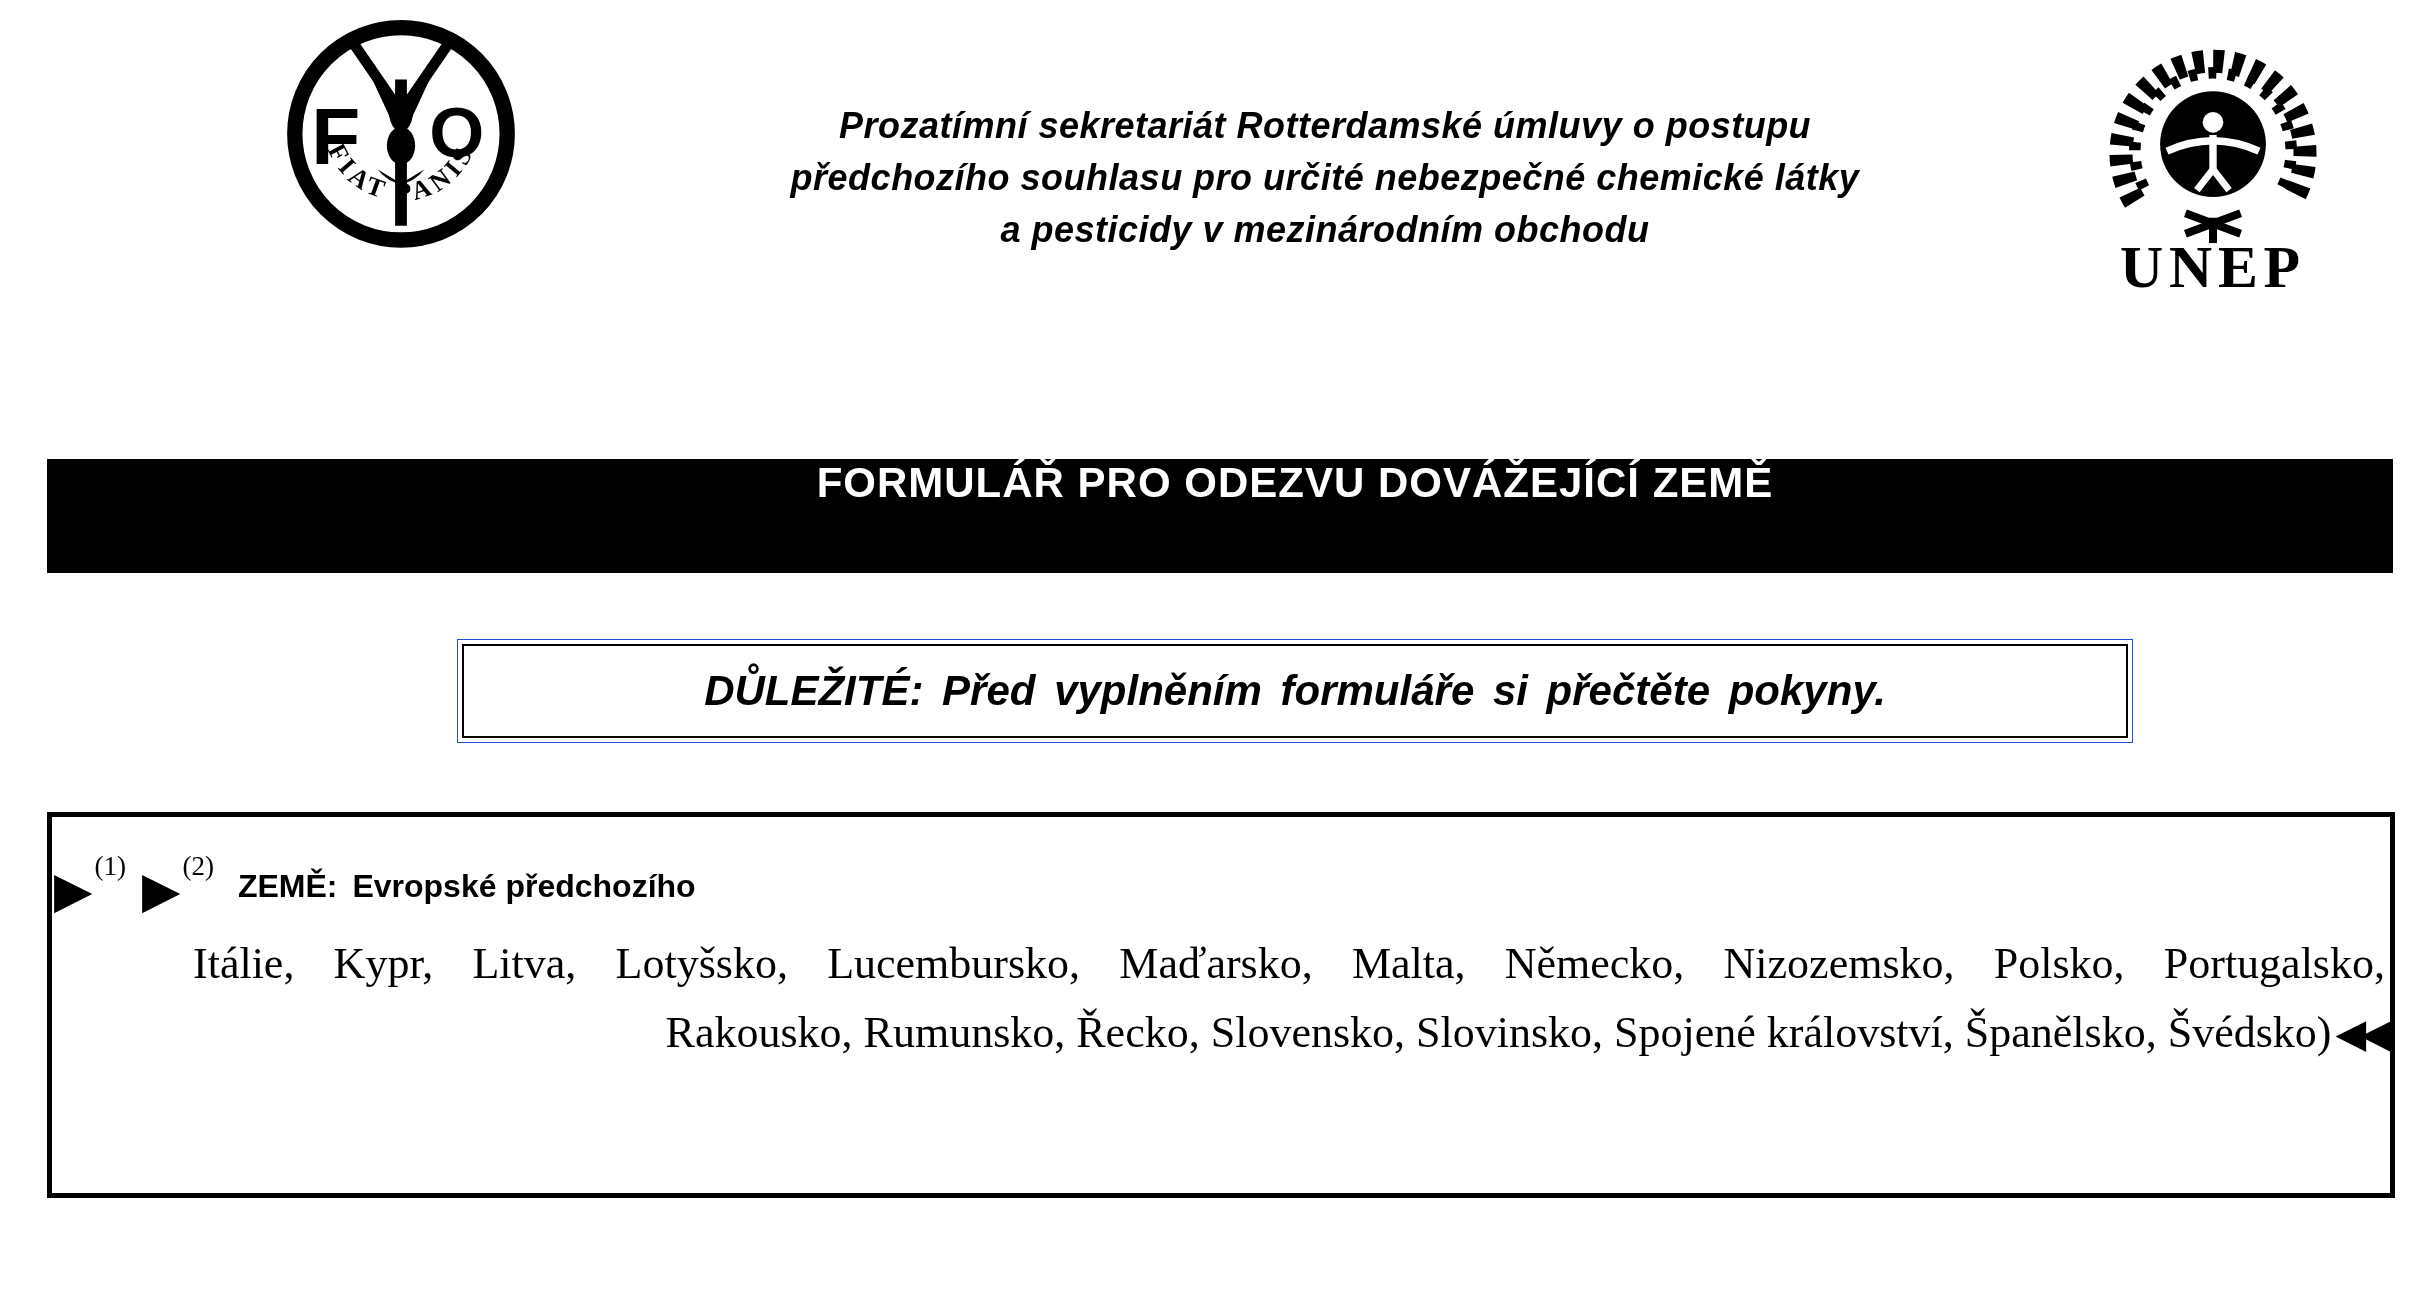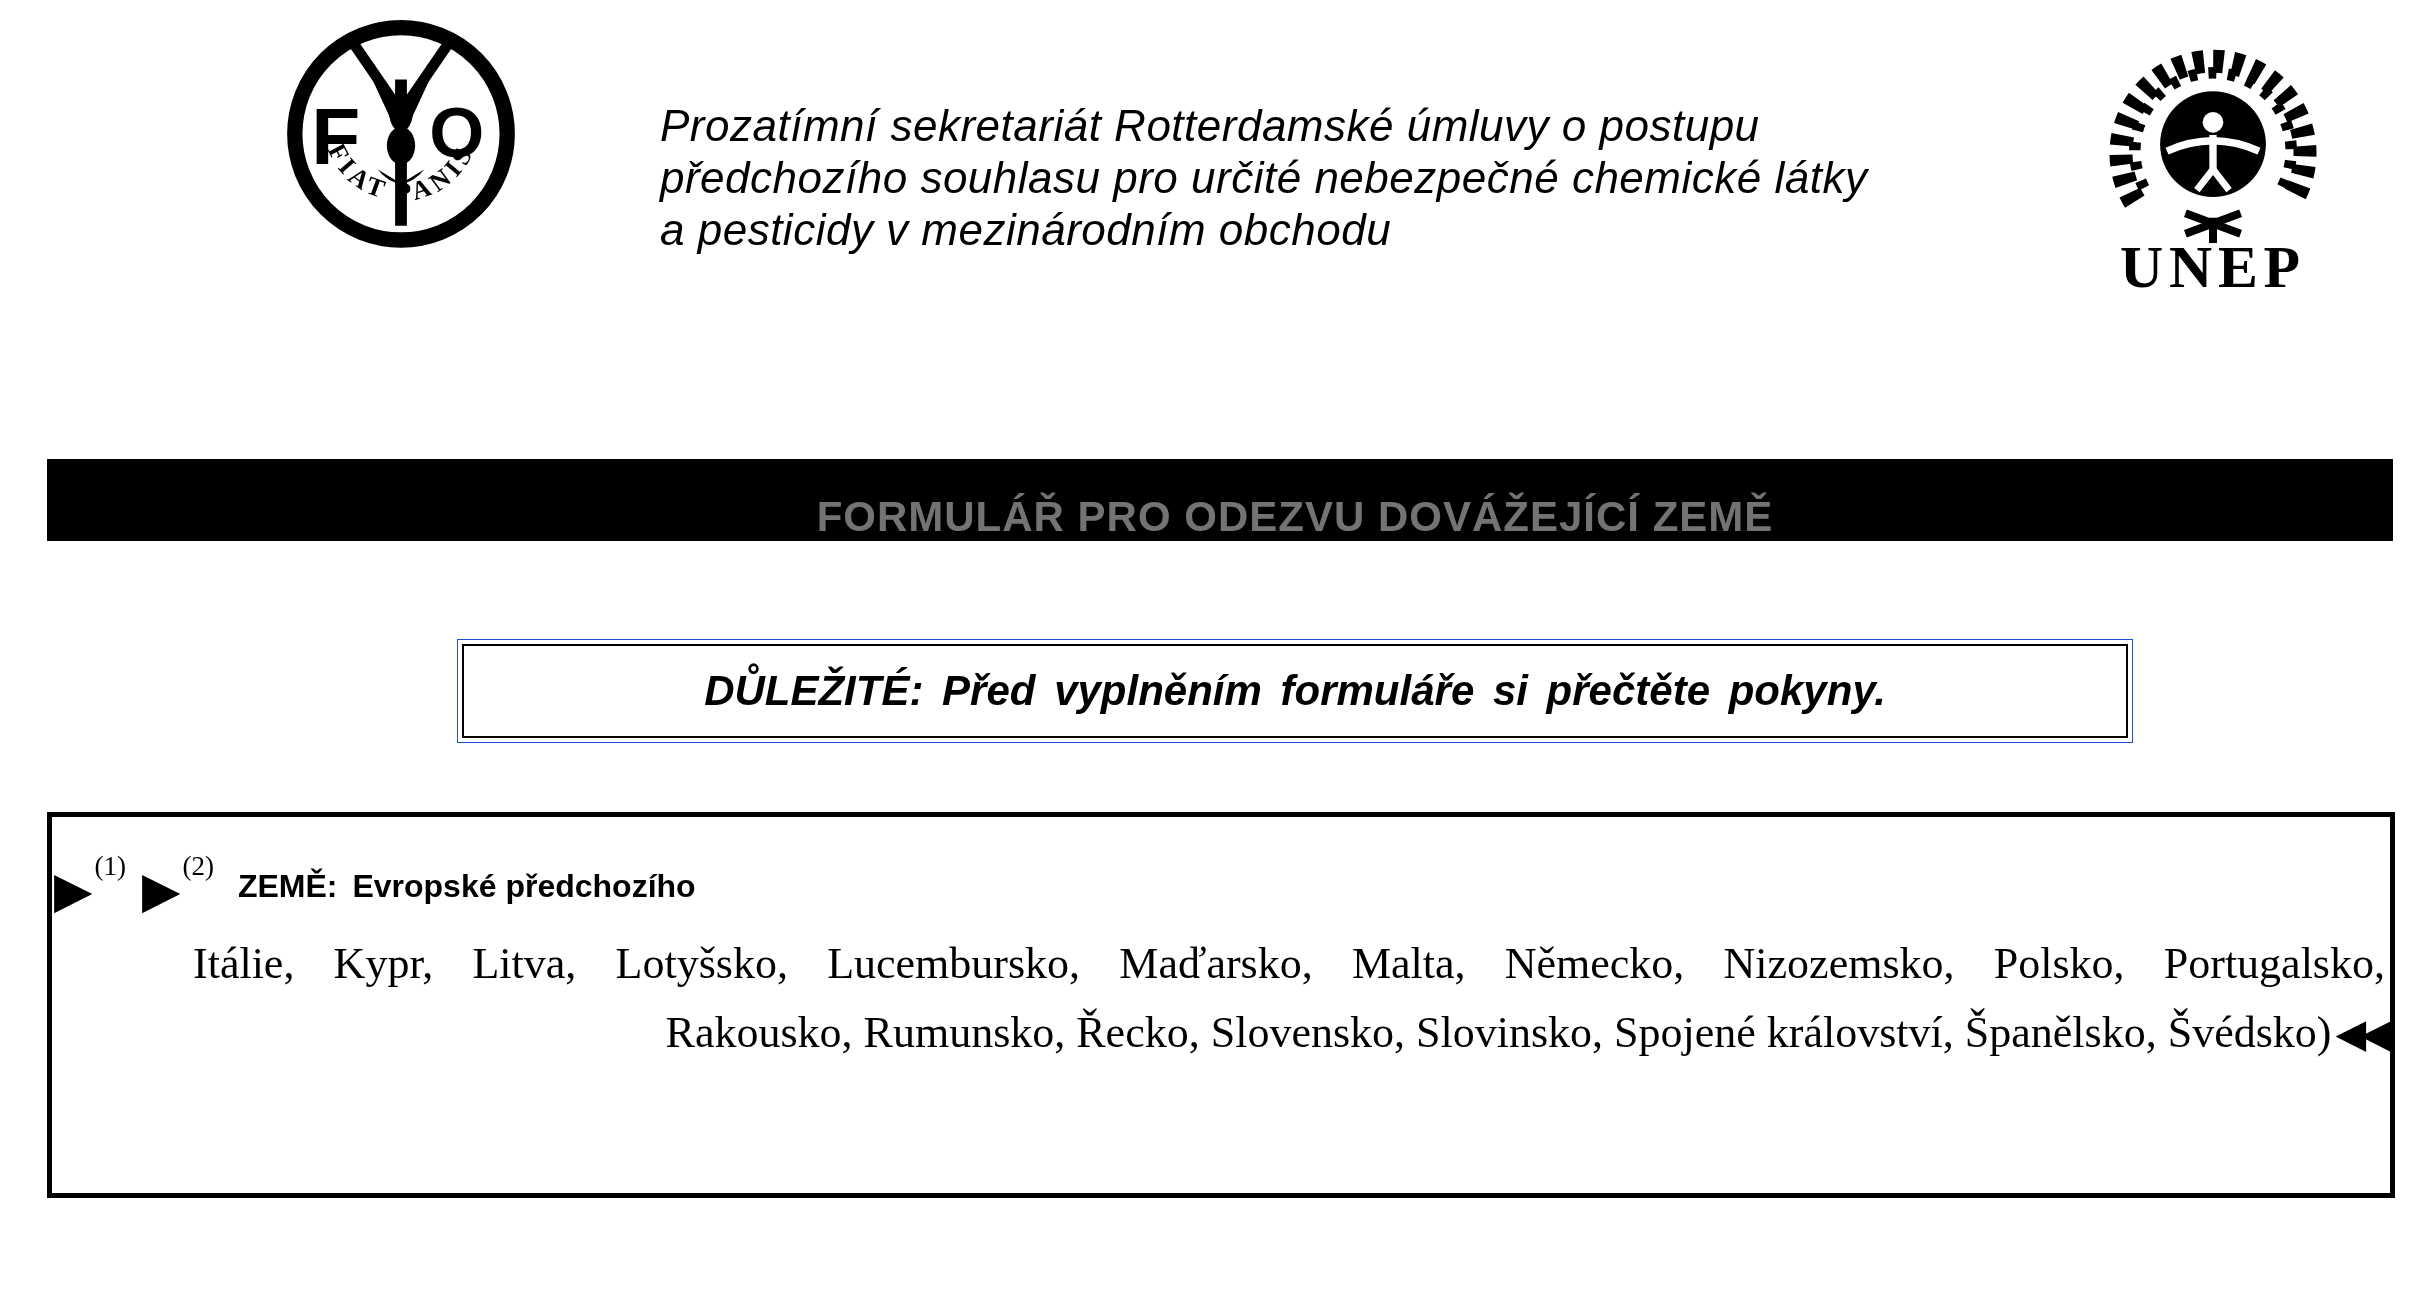--- a/index.html
+++ b/index.html
@@ -6,29 +6,29 @@
   body { background:#ffffff; font-family:"Liberation Sans", sans-serif; }
   .page {
     position:relative; width:2436px; height:1303px;
     background:#ffffff; color:#000; overflow:hidden;
   }
 
   
   .fao-logo { position:absolute; left:283px; top:8px; width:236px; height:254px; }
   .doc-title {
     position:absolute; left:660px; top:100px; width:1330px;
-    font-weight:normal; font-style:italic;
-    font-size:44px; line-height:52px; letter-spacing:0.5px;
+    text-align:center; font-weight:bold; font-style:italic;
+    font-size:36px; line-height:52px; letter-spacing:0.5px;
   }
   .unep-logo { position:absolute; left:2098px; top:36px; width:230px; height:260px; }
 
   
   .banner {
-    position:absolute; left:47px; top:459px; width:2346px; height:82px;
-    background:#000; color:#737373; display:flex; align-items:flex-end; justify-content:center;
+    position:absolute; left:47px; top:459px; width:2346px; height:114px;
+    background:#000; color:#ffffff; display:flex; align-items:flex-start; justify-content:center;
     padding-left:150px;
   }
   .banner span { font-size:42px; font-weight:bold; letter-spacing:1px; white-space:nowrap; }
 
   
   .notice {
     position:absolute; left:457px; top:639px; width:1676px; height:104px;
     border:1px solid #1d4ed8; padding:4px;
   }
   .notice-inner {

